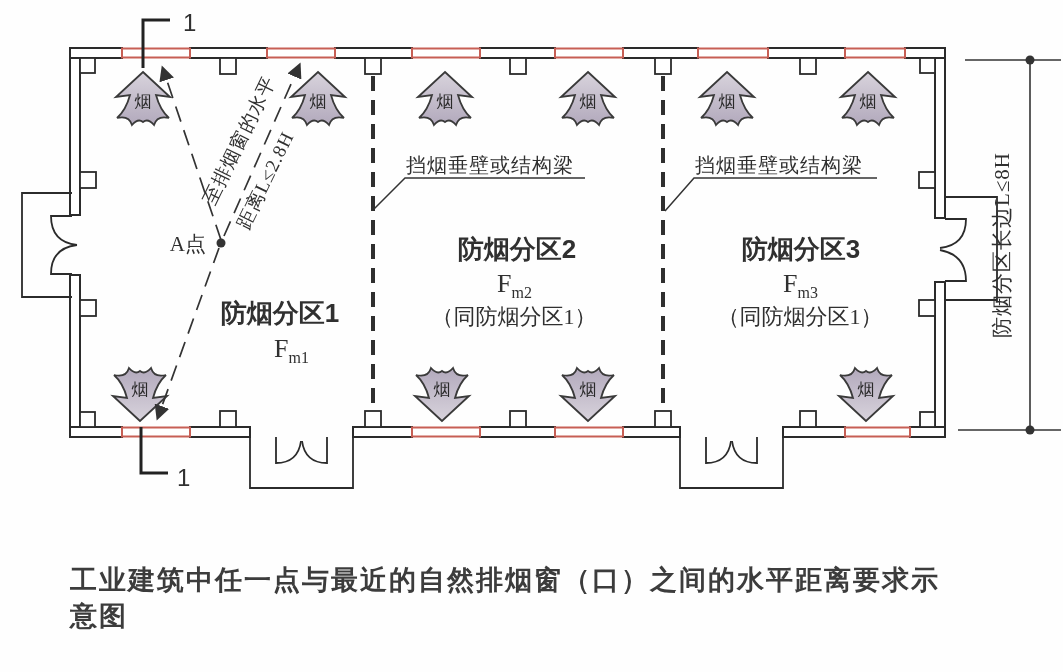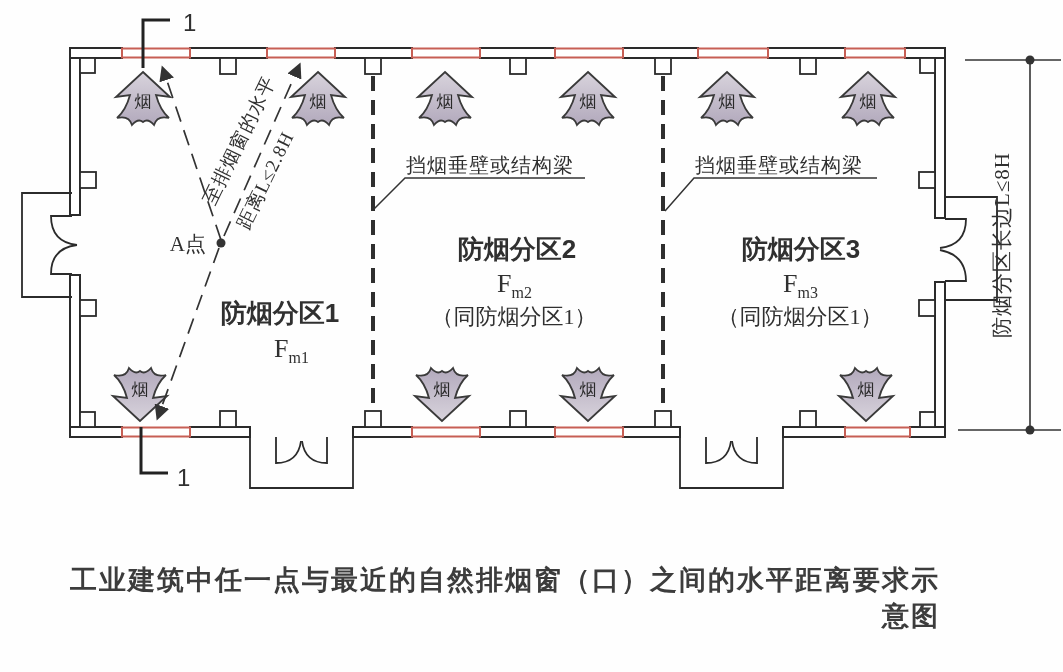--- a/index.html
+++ b/index.html
@@ -19,21 +19,21 @@
   .zone-name{font-size:26px;font-weight:600;font-family:"Liberation Sans",sans-serif;}
   .zone-note{font-size:22px;font-family:"Liberation Serif",serif;}
   .fsym{font-size:26px;font-family:"Liberation Serif",serif;}
   .fsub{font-size:16px;font-family:"Liberation Serif",serif;}
   .callout{font-size:20px;font-family:"Liberation Serif",serif;letter-spacing:1px;}
   .rot-label{font-size:19px;font-family:"Liberation Serif",serif;letter-spacing:1px;}
   .dim-label{font-size:21px;font-family:"Liberation Serif",serif;letter-spacing:1px;}
   .apoint{font-size:21px;font-family:"Liberation Serif",serif;}
   .secnum{font-size:24px;font-family:"Liberation Sans",sans-serif;}
   .smoke-t{font-size:17px;text-anchor:middle;fill:#2a2a2a;font-family:"Liberation Sans",sans-serif;}
-  #caption{position:absolute;left:70px;top:562px;width:870px;text-align:right;
+  #caption{position:absolute;left:70px;top:562px;width:870px;text-align:left;
            font-size:27px;font-weight:600;letter-spacing:2px;color:#3c3c3c;
            font-family:"Liberation Sans",sans-serif;}
 </style>
 </head>
 <body>
 
 <div id="stage">
 <svg width="1063" height="530" viewBox="0 0 1063 530">
   <defs>
     <linearGradient id="smokeG" x1="0" y1="0" x2="0" y2="1">

